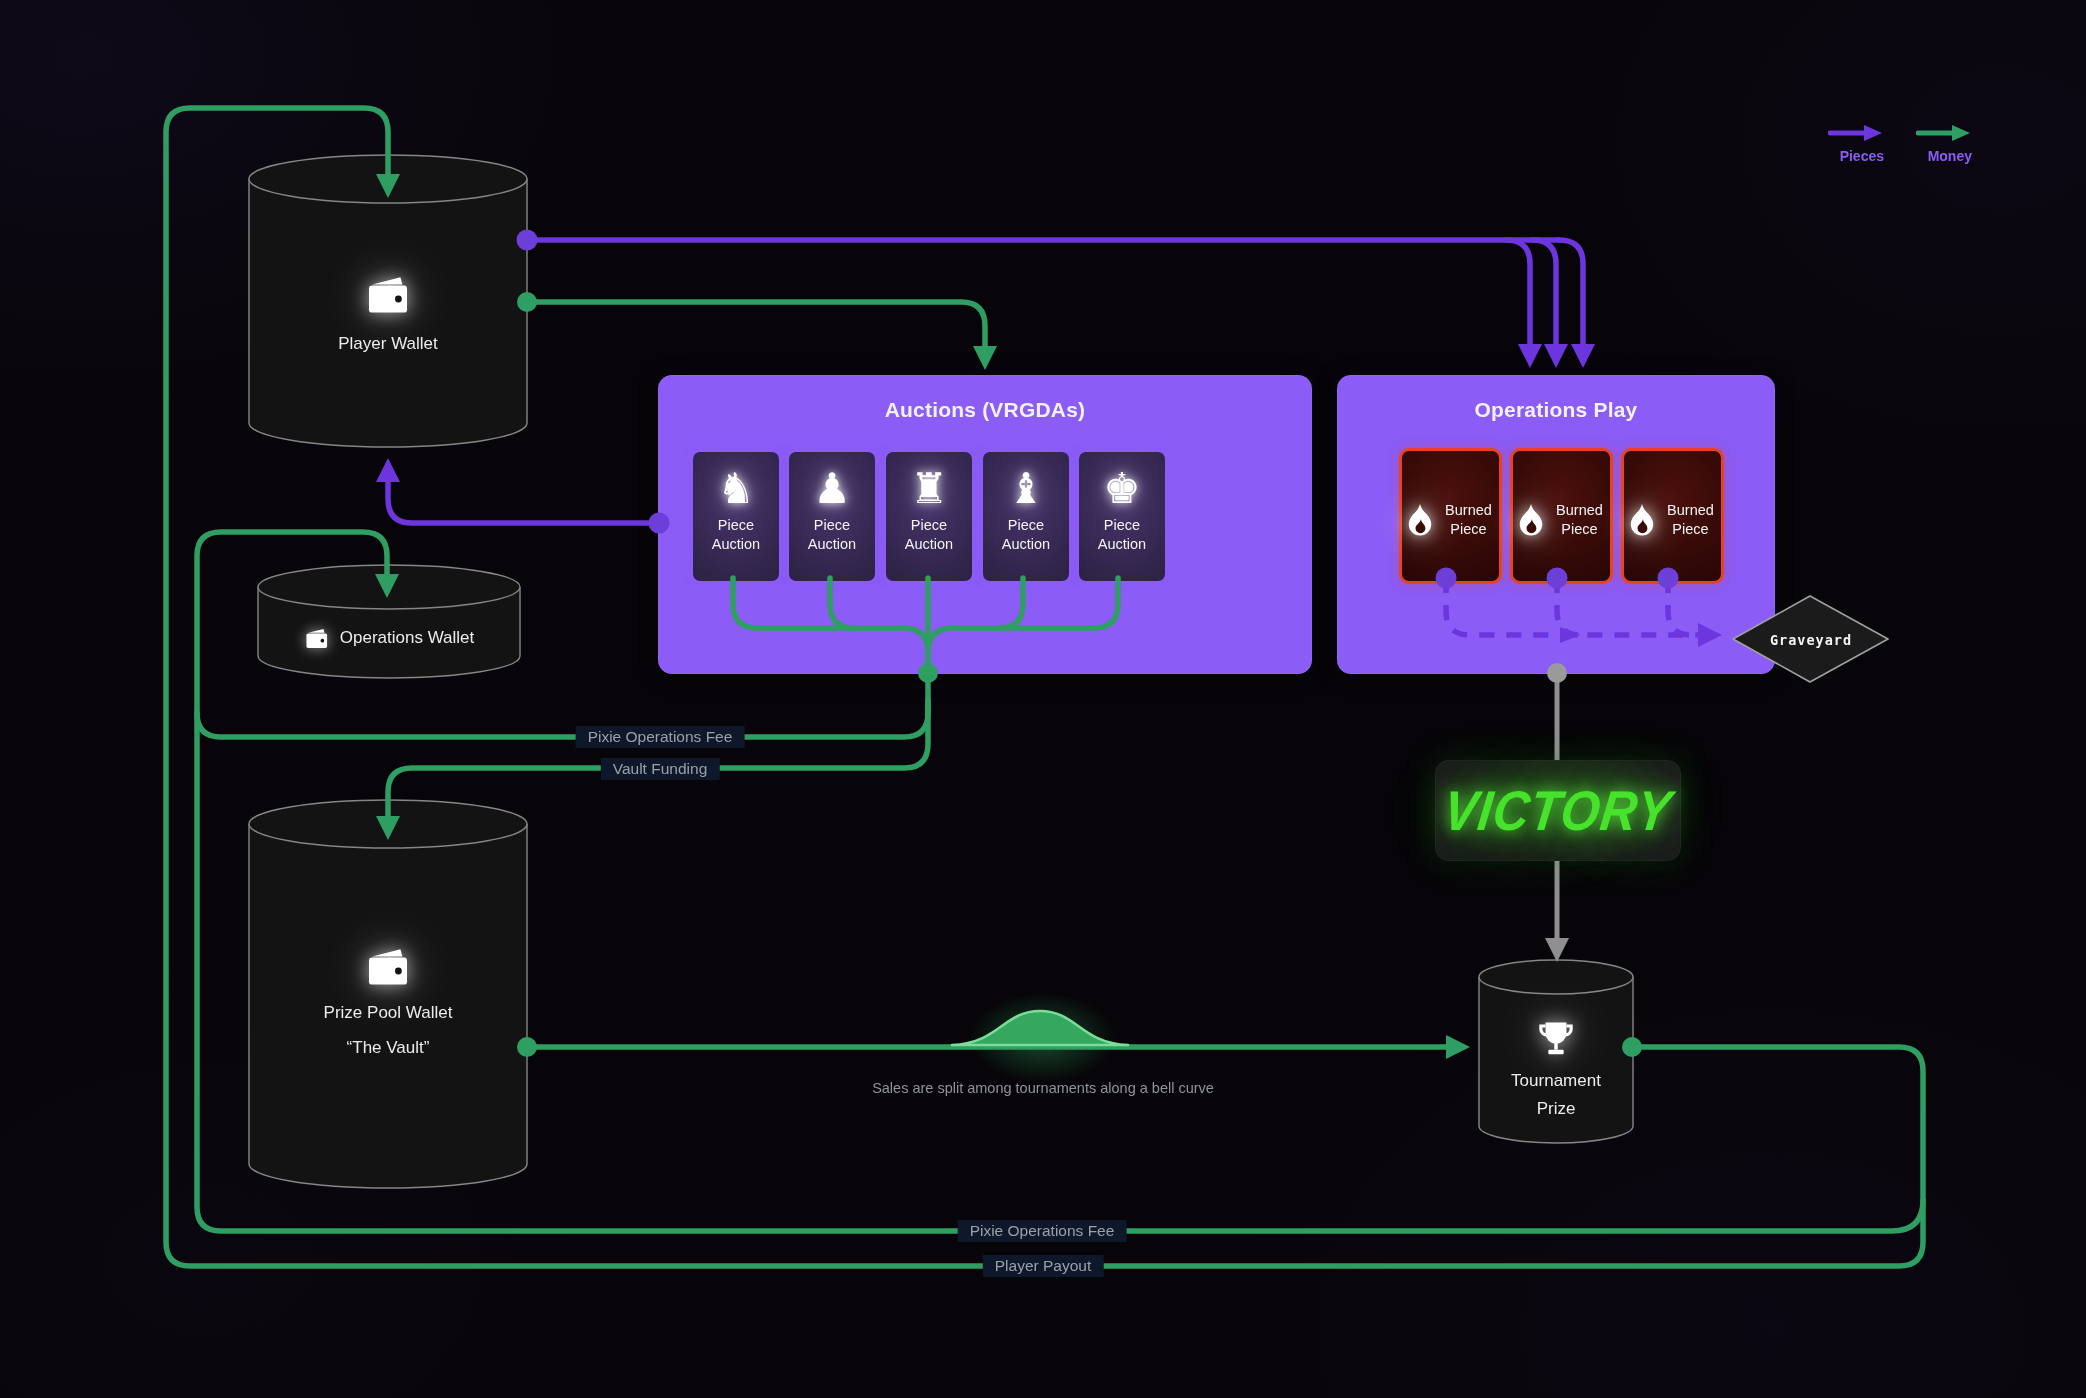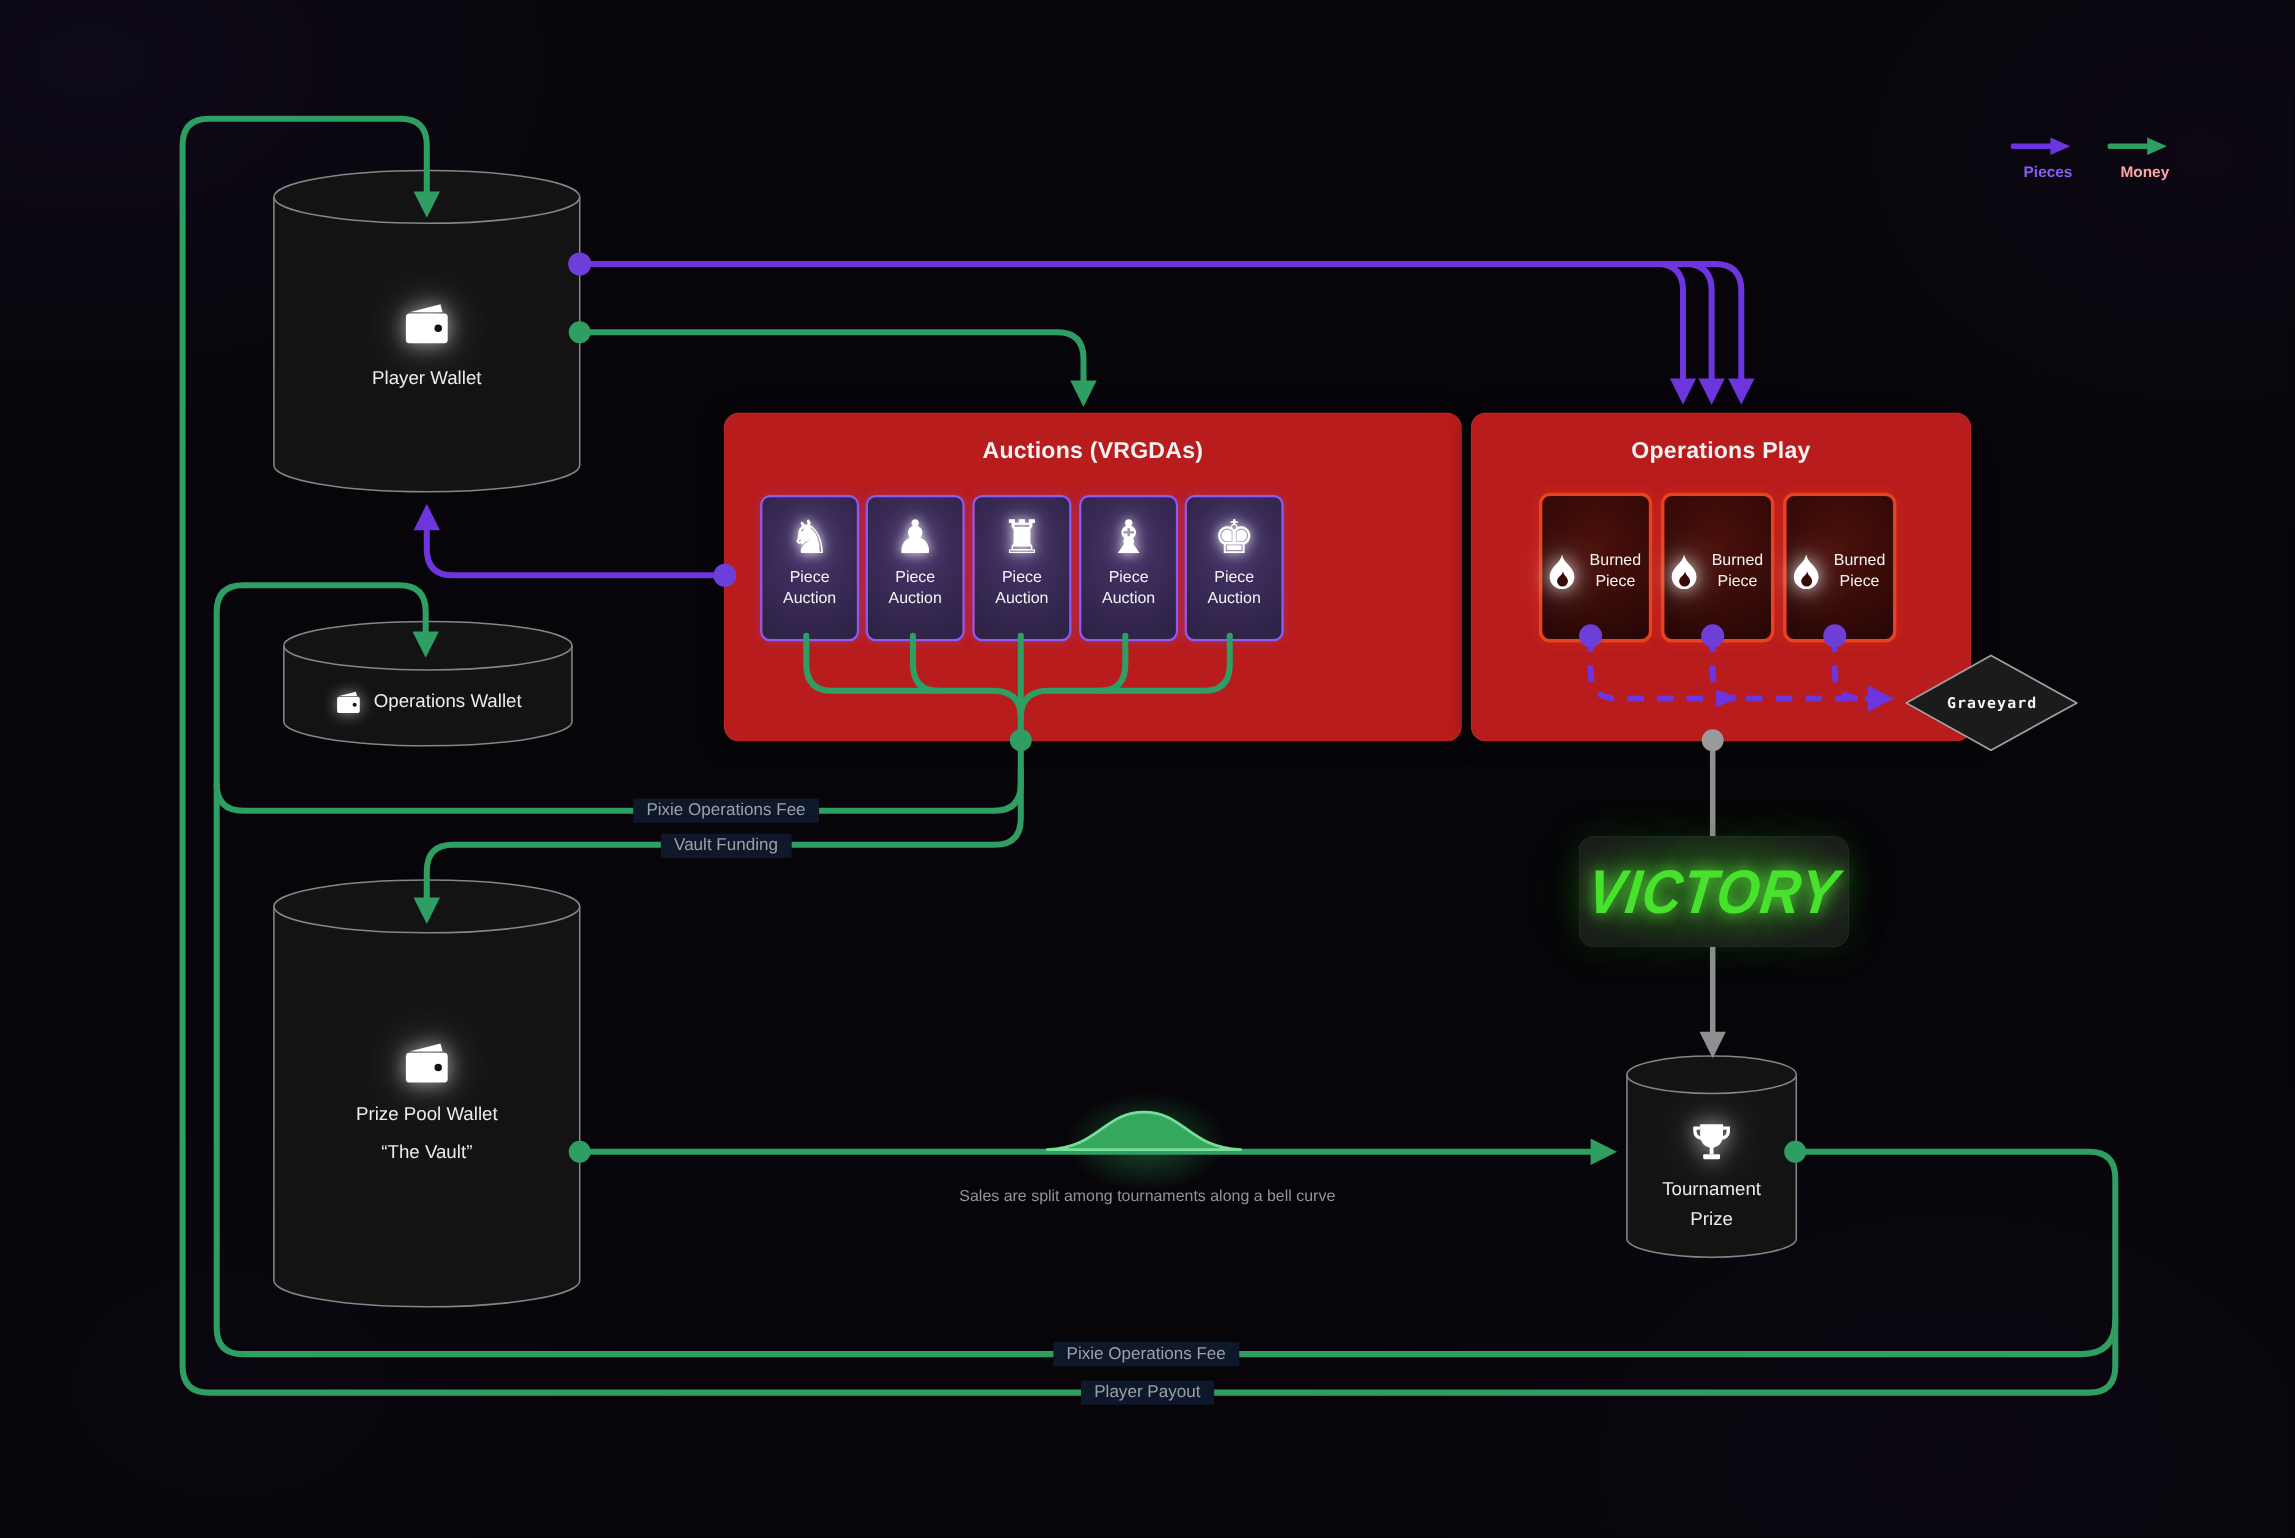--- a/index.html
+++ b/index.html
@@ -14,22 +14,22 @@
     font-family:"Liberation Sans", sans-serif;
     color:#ececec;
   }
   .layer{position:absolute;inset:0;}
   #boxes{z-index:1;}
   #wires{z-index:2;pointer-events:none;}
   #nodes{z-index:3;}
 
   
   .group-box{
-    position:absolute;background:#b91c1c;border:1px solid rgba(255,255,255,0.05);
-    border-radius:14px;box-shadow:0 2px 18px rgba(0,0,0,0.5);padding-left:17px;
+    position:absolute;background:#8b5cf6;border:1px solid rgba(255,255,255,0.05);
+    border-radius:14px;box-shadow:0 2px 18px rgba(0,0,0,0.5);
   }
   .group-title{
     position:absolute;top:22px;left:0;right:0;text-align:center;
     font-size:21px;font-weight:700;color:#f2f2f2;letter-spacing:0.2px;
   }
 
   
   .auction-card{
     position:absolute;width:86px;height:129px;border:2.5px solid #8b5cf6;border-radius:9px;
     background:radial-gradient(80% 70% at 50% 38%, #46336b 0%, #382a55 55%, #2e2246 100%);
@@ -263,21 +263,21 @@
       <line x1="2" y1="9" x2="36" y2="9" stroke="#6d35dd" stroke-width="5" stroke-linecap="round"></line>
       <path d="M36 1 L54 9 L36 17 Z" fill="#6d35dd"></path>
     </svg>
     <div class="legend-label" style="color:#8b5cf6;">Pieces</div>
   </div>
   <div class="legend" style="left:1916px;">
     <svg width="56" height="18" viewBox="0 0 56 18">
       <line x1="2" y1="9" x2="36" y2="9" stroke="#2f9e63" stroke-width="5" stroke-linecap="round"></line>
       <path d="M36 1 L54 9 L36 17 Z" fill="#2f9e63"></path>
     </svg>
-    <div class="legend-label" style="color:#fca5a5;">Money</div>
+    <div class="legend-label" style="color:#8b5cf6;">Money</div>
   </div>
 
   <div class="icon-wrap" style="left:388px;top:296px;">
     <svg width="48" height="44" viewBox="0 0 24 22">
       <path d="M4.2 6.2 L18.2 2.6 L19.2 6.2 Z" fill="#ffffff"></path>
       <rect x="2.5" y="6.8" width="19" height="13.5" rx="1.6" fill="#ffffff"></rect>
       <circle cx="17.2" cy="13.5" r="1.7" fill="#131313"></circle>
     </svg>
   </div>
   <div class="node-label" style="left:388px;top:344px;">Player Wallet</div>

